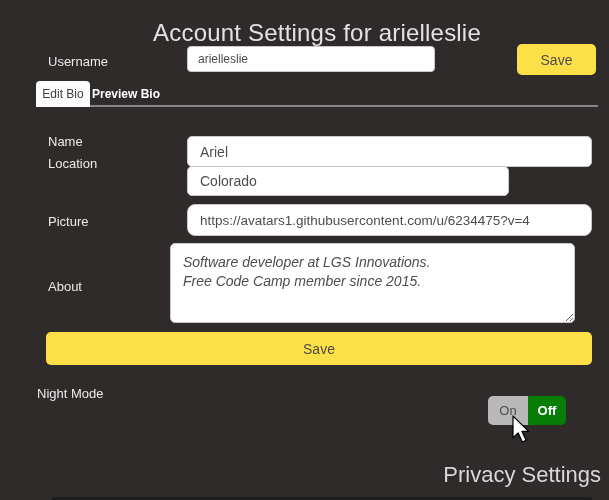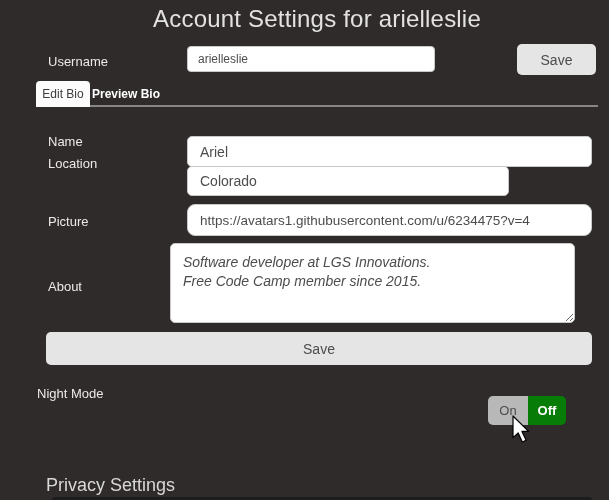--- a/index.html
+++ b/index.html
@@ -7,21 +7,21 @@
   #screen {
     position: relative;
     width: 609px;
     height: 500px;
     background: #2f2b2b;
     overflow: hidden;
     font-family: "Liberation Sans", "DejaVu Sans", sans-serif;
   }
 
   .page-title {
-    position: absolute; left: 30px; right: 5px; top: 5px; margin: 0;
+    position: absolute; left: 30px; right: 5px; top: 5px; margin: 14px;
     text-align: center; font-size: 24px; font-weight: 400;
     color: #e3e1e1; letter-spacing: 0.2px;
   }
 
   .lbl { position: absolute; font-size: 13px; color: #ece9e9; }
   #lbl-username { left: 48px; top: 54px; }
   #lbl-name     { left: 48px; top: 134px; }
   #lbl-location { left: 48px; top: 156px; }
   #lbl-picture  { left: 48px; top: 214px; }
   #lbl-about    { left: 48px; top: 279px; }
@@ -33,21 +33,21 @@
     font-size: 14px; padding: 0 12px; outline: none;
   }
   #inp-username { left: 187px; top: 46px;  width: 248px; height: 26px; font-size: 12px; padding: 0 10px; border-radius: 4px; }
   #inp-name     { left: 187px; top: 136px; width: 405px; height: 31px; }
   #inp-location { left: 187px; top: 166px; width: 322px; height: 30px; }
   #inp-picture  { left: 187px; top: 204px; width: 405px; height: 32px; font-size: 13.5px; border-radius: 8px; }
   #inp-about    { left: 170px; top: 243px; width: 405px; height: 80px; padding: 9px 12px; line-height: 19px; resize: both; font-style: italic; }
 
   .btn {
     position: absolute; border: none; border-radius: 5px;
-    background: #e5e5e5; color: #4c4c4c; font-family: inherit; font-size: 14px;
+    background: #fde047; color: #4c4c4c; font-family: inherit; font-size: 14px;
   }
   #btn-save-username { left: 517px; top: 44px;  width: 79px;  height: 31px; }
   #btn-save-bio      { left: 46px;  top: 332px; width: 546px; height: 33px; }
 
   .tab {
     position: absolute; top: 81px; height: 26px;
     display: flex; align-items: center; justify-content: center;
     font-size: 12px; cursor: default;
   }
   #tab-edit    { left: 36px; width: 54px; background: #fcfcfc; color: #3d3d3d; border-radius: 4px 4px 0 0; z-index: 2; }
@@ -55,22 +55,22 @@
   .tab-underline { position: absolute; left: 36px; top: 105px; width: 562px; height: 2px; background: #868686; z-index: 1; }
 
   #toggle { position: absolute; left: 488px; top: 396px; height: 29px; display: flex; }
   #toggle-on, #toggle-off {
     border: none; height: 29px; font-family: inherit; font-size: 13px; padding: 0;
   }
   #toggle-on  { width: 40px; background: #b8b8b8; color: #4c4c4c; border-radius: 5px 0 0 5px; }
   #toggle-off { width: 38px; background: #077d07; color: #ffffff; border-radius: 0 5px 5px 0; font-weight: 700; }
 
   .privacy-title {
-    position: absolute; left: 30px; right: 5px; top: 459px; margin: 16px;
-    text-align: left; font-size: 18px; font-weight: 400; color: #d9d7d7;
+    position: absolute; left: 30px; right: 5px; top: 459px; margin: 3px;
+    text-align: right; font-size: 22px; font-weight: 400; color: #d9d7d7;
   }
 
   #bottom-edge {
     position: absolute; left: 52px; top: 497px; width: 540px; height: 3px;
     background: #1d1d1d; border-radius: 3px 3px 0 0;
   }
 
   #cursor { position: absolute; left: 512px; top: 415px; z-index: 10; pointer-events: none; }
 </style>
 </head>

